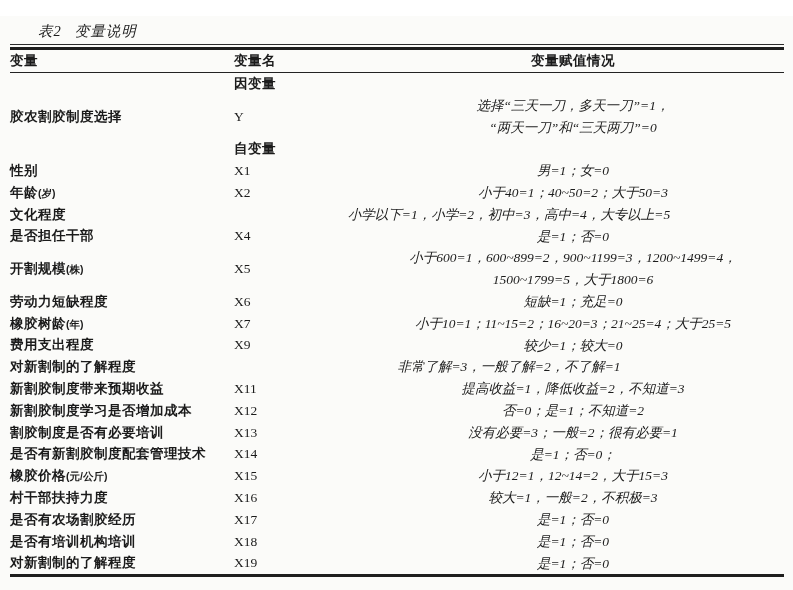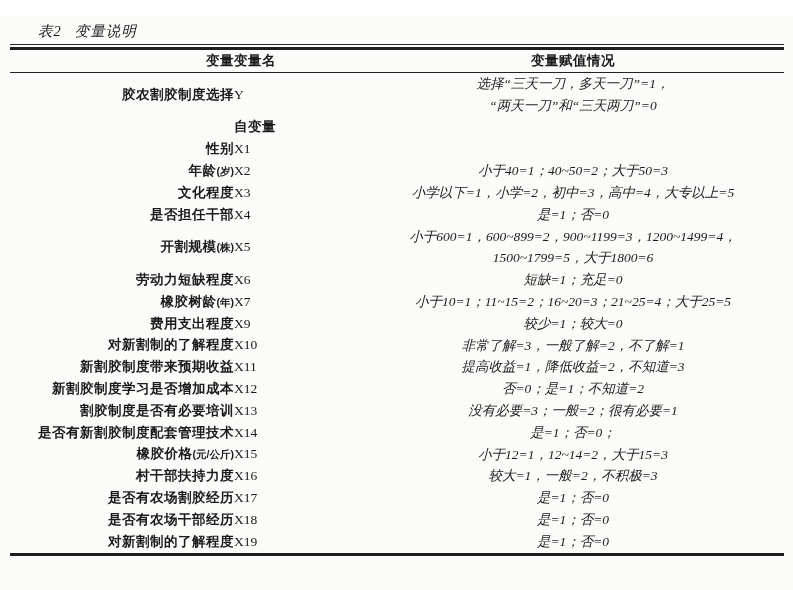--- a/index.html
+++ b/index.html
@@ -33,21 +33,21 @@
   .rule-thin { height: 1px; background: #2c2c2c; margin-bottom: 2px; }
   .tbl-body {
     border-top: 3px solid #1e1e1e;
     border-bottom: 3px solid #1e1e1e;
   }
   .row { display: flex; align-items: center; min-height: 21.8px; }
   .header-row {
     min-height: 22px;
     border-bottom: 1.5px solid #232323;
   }
-  .c1 { width: 224px; text-align: right; font-weight: bold; font-size: 13.5px; letter-spacing: 0.5px; }
+  .c1 { width: 224px; text-align: left; font-weight: bold; font-size: 13.5px; letter-spacing: 0.5px; }
   .c2 { width: 128px; text-align: left; font-family: "Liberation Serif", serif; font-size: 13.5px; }
   .c3 { flex: 1; text-align: center; font-family: "Liberation Serif", serif; font-style: italic; font-size: 13.5px; }
   .header-row .c1, .header-row .c2, .header-row .c3 {
     font-family: "Liberation Sans", sans-serif;
     font-style: normal;
     font-weight: bold;
     font-size: 13.5px;
     letter-spacing: 0.5px;
   }
   .section-row .c2 {
@@ -69,47 +69,54 @@
 
   <div class="tbl">
     <div class="rule-thin"></div>
     <div class="tbl-body">
       <div class="row header-row">
         <div class="c1">变量</div>
         <div class="c2">变量名</div>
         <div class="c3">变量赋值情况</div>
       </div>
       <div id="tbody">
+          <div class="row section-row">
+            <div class="c1"></div>
+            <div class="c2">因变量</div>
+            <div class="c3"></div>
+          </div>
           <div class="row">
             <div class="c1"><span>胶农割胶制度选择</span></div>
             <div class="c2">Y</div>
             <div class="c3">
               <div class="vline">选择“三天一刀，多天一刀”=1，</div>
               <div class="vline">“两天一刀”和“三天两刀”=0</div>
             </div>
           </div>
           <div class="row section-row">
             <div class="c1"></div>
             <div class="c2">自变量</div>
             <div class="c3"></div>
           </div>
           <div class="row">
             <div class="c1"><span>性别</span></div>
             <div class="c2">X1</div>
+            <div class="c3">
+              <div class="vline">男=1；女=0</div>
+            </div>
           </div>
           <div class="row">
             <div class="c1"><span>年龄</span><span class="note">(岁)</span></div>
             <div class="c2">X2</div>
             <div class="c3">
               <div class="vline">小于40=1；40~50=2；大于50=3</div>
             </div>
           </div>
           <div class="row">
             <div class="c1"><span>文化程度</span></div>
-            <div class="c2">X3</div>
             <div class="c3">
               <div class="vline">小学以下=1，小学=2，初中=3，高中=4，大专以上=5</div>
             </div>
           </div>
           <div class="row">
             <div class="c1"><span>是否担任干部</span></div>
             <div class="c2">X4</div>
             <div class="c3">
               <div class="vline">是=1；否=0</div>
             </div>
@@ -138,21 +145,20 @@
           </div>
           <div class="row">
             <div class="c1"><span>费用支出程度</span></div>
             <div class="c2">X9</div>
             <div class="c3">
               <div class="vline">较少=1；较大=0</div>
             </div>
           </div>
           <div class="row">
             <div class="c1"><span>对新割制的了解程度</span></div>
-            <div class="c2">X10</div>
             <div class="c3">
               <div class="vline">非常了解=3，一般了解=2，不了解=1</div>
             </div>
           </div>
           <div class="row">
             <div class="c1"><span>新割胶制度带来预期收益</span></div>
             <div class="c2">X11</div>
             <div class="c3">
               <div class="vline">提高收益=1，降低收益=2，不知道=3</div>
             </div>
@@ -193,21 +199,21 @@
             </div>
           </div>
           <div class="row">
             <div class="c1"><span>是否有农场割胶经历</span></div>
             <div class="c2">X17</div>
             <div class="c3">
               <div class="vline">是=1；否=0</div>
             </div>
           </div>
           <div class="row">
-            <div class="c1"><span>是否有农场干部经历</span></div>
+            <div class="c1"><span>是否有培训机构培训</span></div>
             <div class="c2">X18</div>
             <div class="c3">
               <div class="vline">是=1；否=0</div>
             </div>
           </div>
           <div class="row">
             <div class="c1"><span>对新割制的了解程度</span></div>
             <div class="c2">X19</div>
             <div class="c3">
               <div class="vline">是=1；否=0</div>

